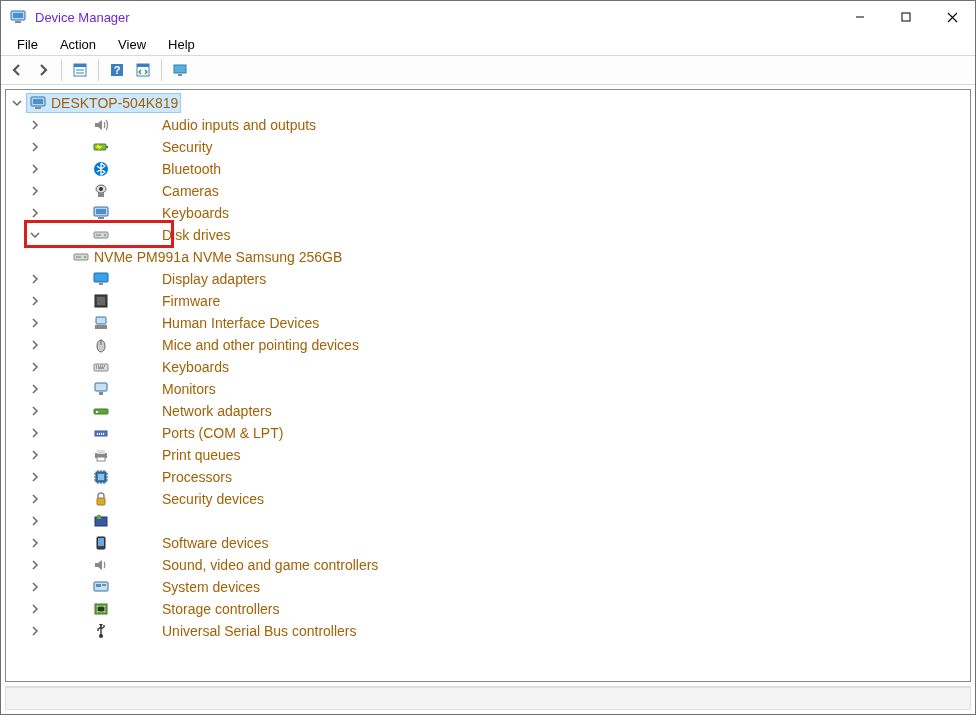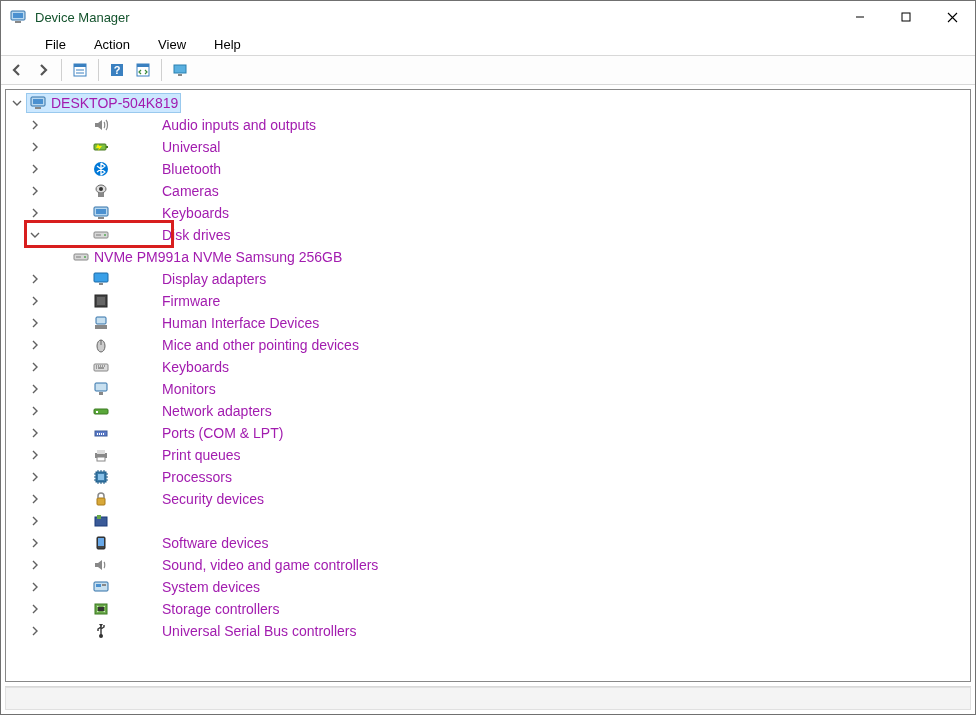--- a/index.html
+++ b/index.html
@@ -16,38 +16,37 @@
   }
   
   .titlebar {
     height: 32px;
     display: flex;
     align-items: center;
     padding: 0 0 0 8px;
     background: #fff;
   }
   .titlebar .app-icon-slot { width: 18px; height: 18px; margin-right: 8px; display:flex;align-items:center;justify-content:center;}
-  .titlebar .title { flex: 1; font-size: 13px; color: #14532d; }
+  .titlebar .title { flex: 1; font-size: 13px; color: #6d28d9; }
   .titlebar .win-controls { display: flex; }
   .titlebar .win-btn {
     width: 46px; height: 32px;
     display:flex; align-items:center; justify-content:center;
     font-family: "Segoe UI Symbol", sans-serif;
     font-size: 11px;
     cursor: default;
   }
   
   .menubar {
     height: 22px;
     display: flex;
     align-items: center;
     padding: 0 6px;
-    gap: 8px;
+    gap: 2px;
     font-size: 13px;
-    margin-left: 28px;
   }
   .menubar .menu-item { padding: 2px 10px; cursor: default; }
   
   .toolbar {
     height: 30px;
     border-top: 1px solid #d8d8d8;
     border-bottom: 1px solid #d8d8d8;
     display: flex;
     align-items: center;
     padding: 0 4px;
@@ -91,21 +90,21 @@
     margin-right: 2px;
     flex-shrink: 0;
   }
   .expander.open svg { transform: rotate(90deg); }
   .node-icon {
     width: 18px; height: 18px;
     display:flex; align-items:center; justify-content:center;
     margin-right: 4px;
     flex-shrink: 0;
   }
-  .node-label { color: #a21caf; }
+  .node-label { color: #a16207; }
   .root-node .node-label-wrap {
     background: #cce8ff;
     border: 1px solid #99c9ee;
     padding: 0 2px;
     display: inline-flex;
     align-items: center;
     height: 20px;
   }
   .indent-1 { padding-left: 18px; gap: 48px; }
   .indent-2 { padding-left: 46px; }
@@ -375,21 +374,21 @@
     <span class="expander ">
           <svg width="10" height="10">
             <use href="#chev"></use>
           </svg>
         </span>
     <span class="node-icon">
           <svg width="16" height="16">
             <use href="#i-battery"></use>
           </svg>
         </span>
-    <span class="node-label">Universal</span>
+    <span class="node-label">Security</span>
   </div>
       <div class="node indent-1">
     <span class="expander ">
           <svg width="10" height="10">
             <use href="#chev"></use>
           </svg>
         </span>
     <span class="node-icon">
           <svg width="16" height="16">
             <use href="#i-bluetooth"></use>

